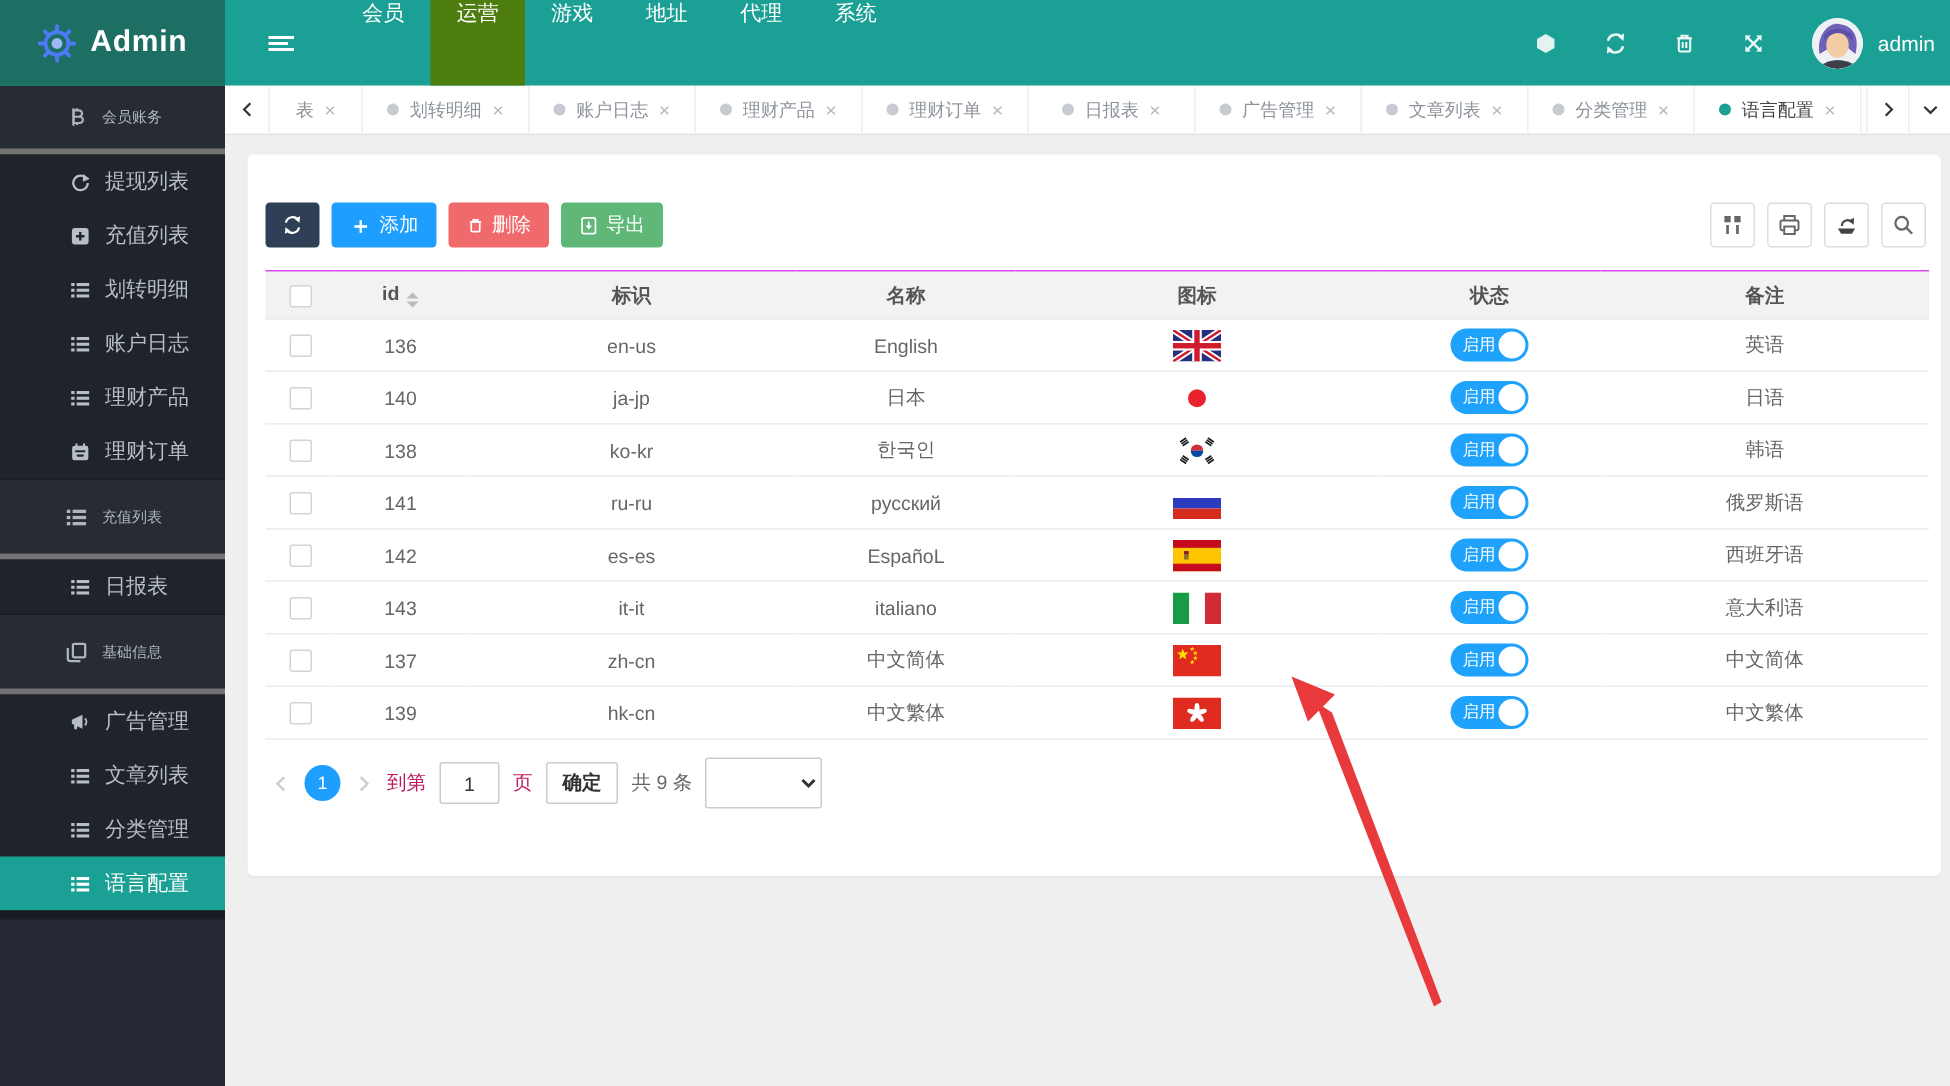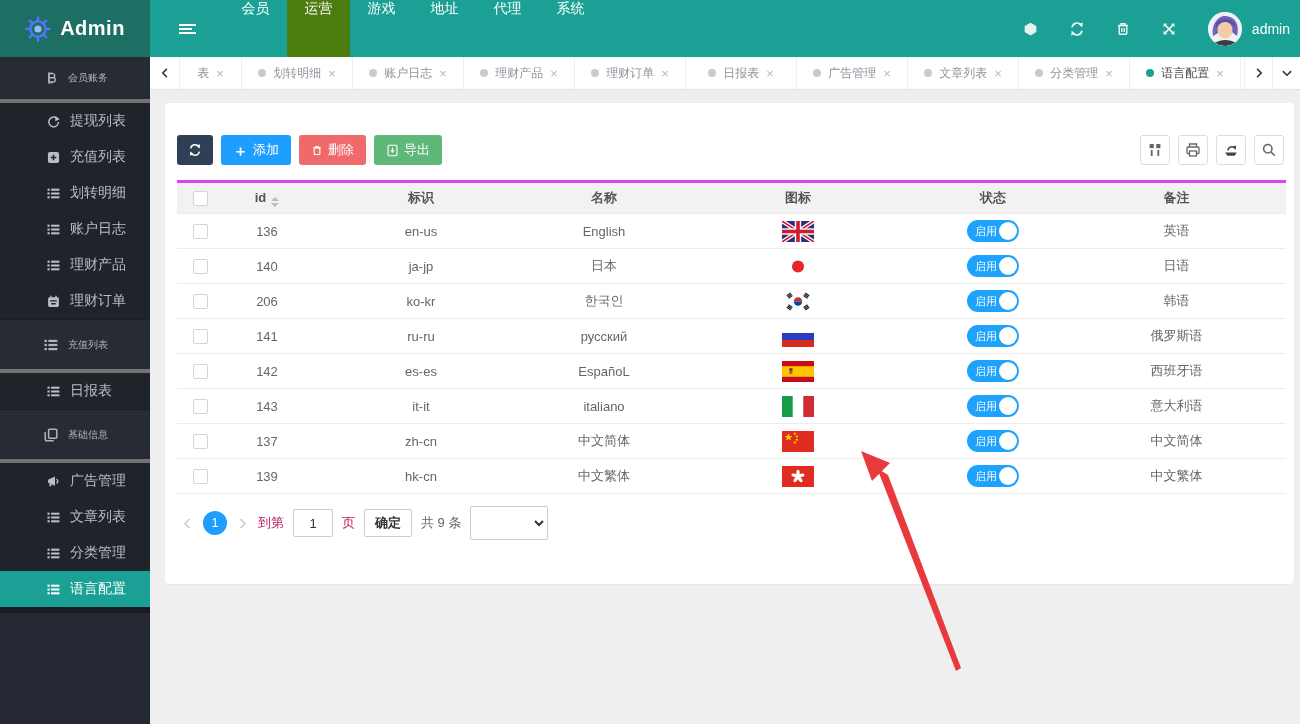--- a/index.html
+++ b/index.html
@@ -51,21 +51,21 @@
   .btn-refresh{width:36px;background:#2f4056;justify-content:center;padding:0}
   .btn-add{background:#1e9fff}
   .btn-del{background:#f0696b}
   .btn-exp{background:#5fb878}
   .plus-glyph{font-size:15px;font-weight:bold;line-height:1}
   .tool-right{position:absolute;right:2px;top:0;display:flex;gap:8px}
   .mini-btn{width:30px;height:30px;border:1px solid #ddd;border-radius:3px;background:#fff;display:flex;align-items:center;justify-content:center;cursor:pointer;color:#555}
 
   
   table{width:100%;border-collapse:collapse;table-layout:fixed;font-size:13px;color:#666}
-  thead th{background:#f2f2f2;height:32px;font-weight:bold;color:#555;border-top:3px solid #d946ef;border-bottom:1px solid #e9e9e9;}
+  thead th{background:#f2f2f2;height:32px;font-weight:bold;color:#555;border-top:1px solid #d946ef;border-bottom:1px solid #e9e9e9;}
   tbody td{height:35px;border-bottom:1px solid #ececec;text-align:center;vertical-align:middle}
   .cb{display:inline-block;width:15px;height:15px;border:1px solid #d4d4d4;border-radius:2px;background:#fff;vertical-align:middle;cursor:pointer}
   .sort{display:inline-flex;flex-direction:column;gap:2px;margin-left:5px;vertical-align:1px;cursor:pointer}
   .sort i{display:block;width:0;height:0;border-left:4px solid transparent;border-right:4px solid transparent}
   .sort .up{border-bottom:4px solid #bbb}
   .sort .down{border-top:4px solid #bbb}
   .flag{width:32px;height:21px;display:inline-block;vertical-align:middle}
   .switch{position:relative;display:inline-block;width:52px;height:22px;border-radius:11px;background:#1ea2fc;cursor:pointer;vertical-align:middle}
   .switch em{position:absolute;left:8px;top:4px;font-style:normal;font-size:11px;color:#fff;line-height:14px}
   .switch i{position:absolute;right:2px;top:2px;width:18px;height:18px;border-radius:50%;background:#fff}
@@ -496,21 +496,21 @@
           <td>日本</td>
           <td><svg class="flag" viewBox="0 0 32 21">
                 <rect width="32" height="21" fill="#fff"></rect>
                 <circle cx="16" cy="10.5" r="6" fill="#e8232e"></circle>
               </svg></td>
           <td><span class="switch"><em>启用</em><i></i></span></td>
           <td>日语</td>
         </tr>
         <tr>
           <td><span class="cb"></span></td>
-          <td>206</td>
+          <td>138</td>
           <td>ko-kr</td>
           <td>한국인</td>
           <td><svg class="flag" viewBox="0 0 32 21">
                 <rect width="32" height="21" fill="#fff"></rect>
                 <path d="M11.8,10.5a4.2,4.2 0 0 1 8.4,0Z" fill="#cd2e3a"></path>
                 <path d="M11.8,10.5a4.2,4.2 0 0 0 8.4,0Z" fill="#0047a0"></path>
                 <g stroke="#1a1a1a" stroke-width="1.1">
                   <g transform="translate(7.6,4.6) rotate(-34)">
                     <path d="M-2.4,-1.5h4.8M-2.4,0h4.8M-2.4,1.5h4.8"></path>
                   </g>

